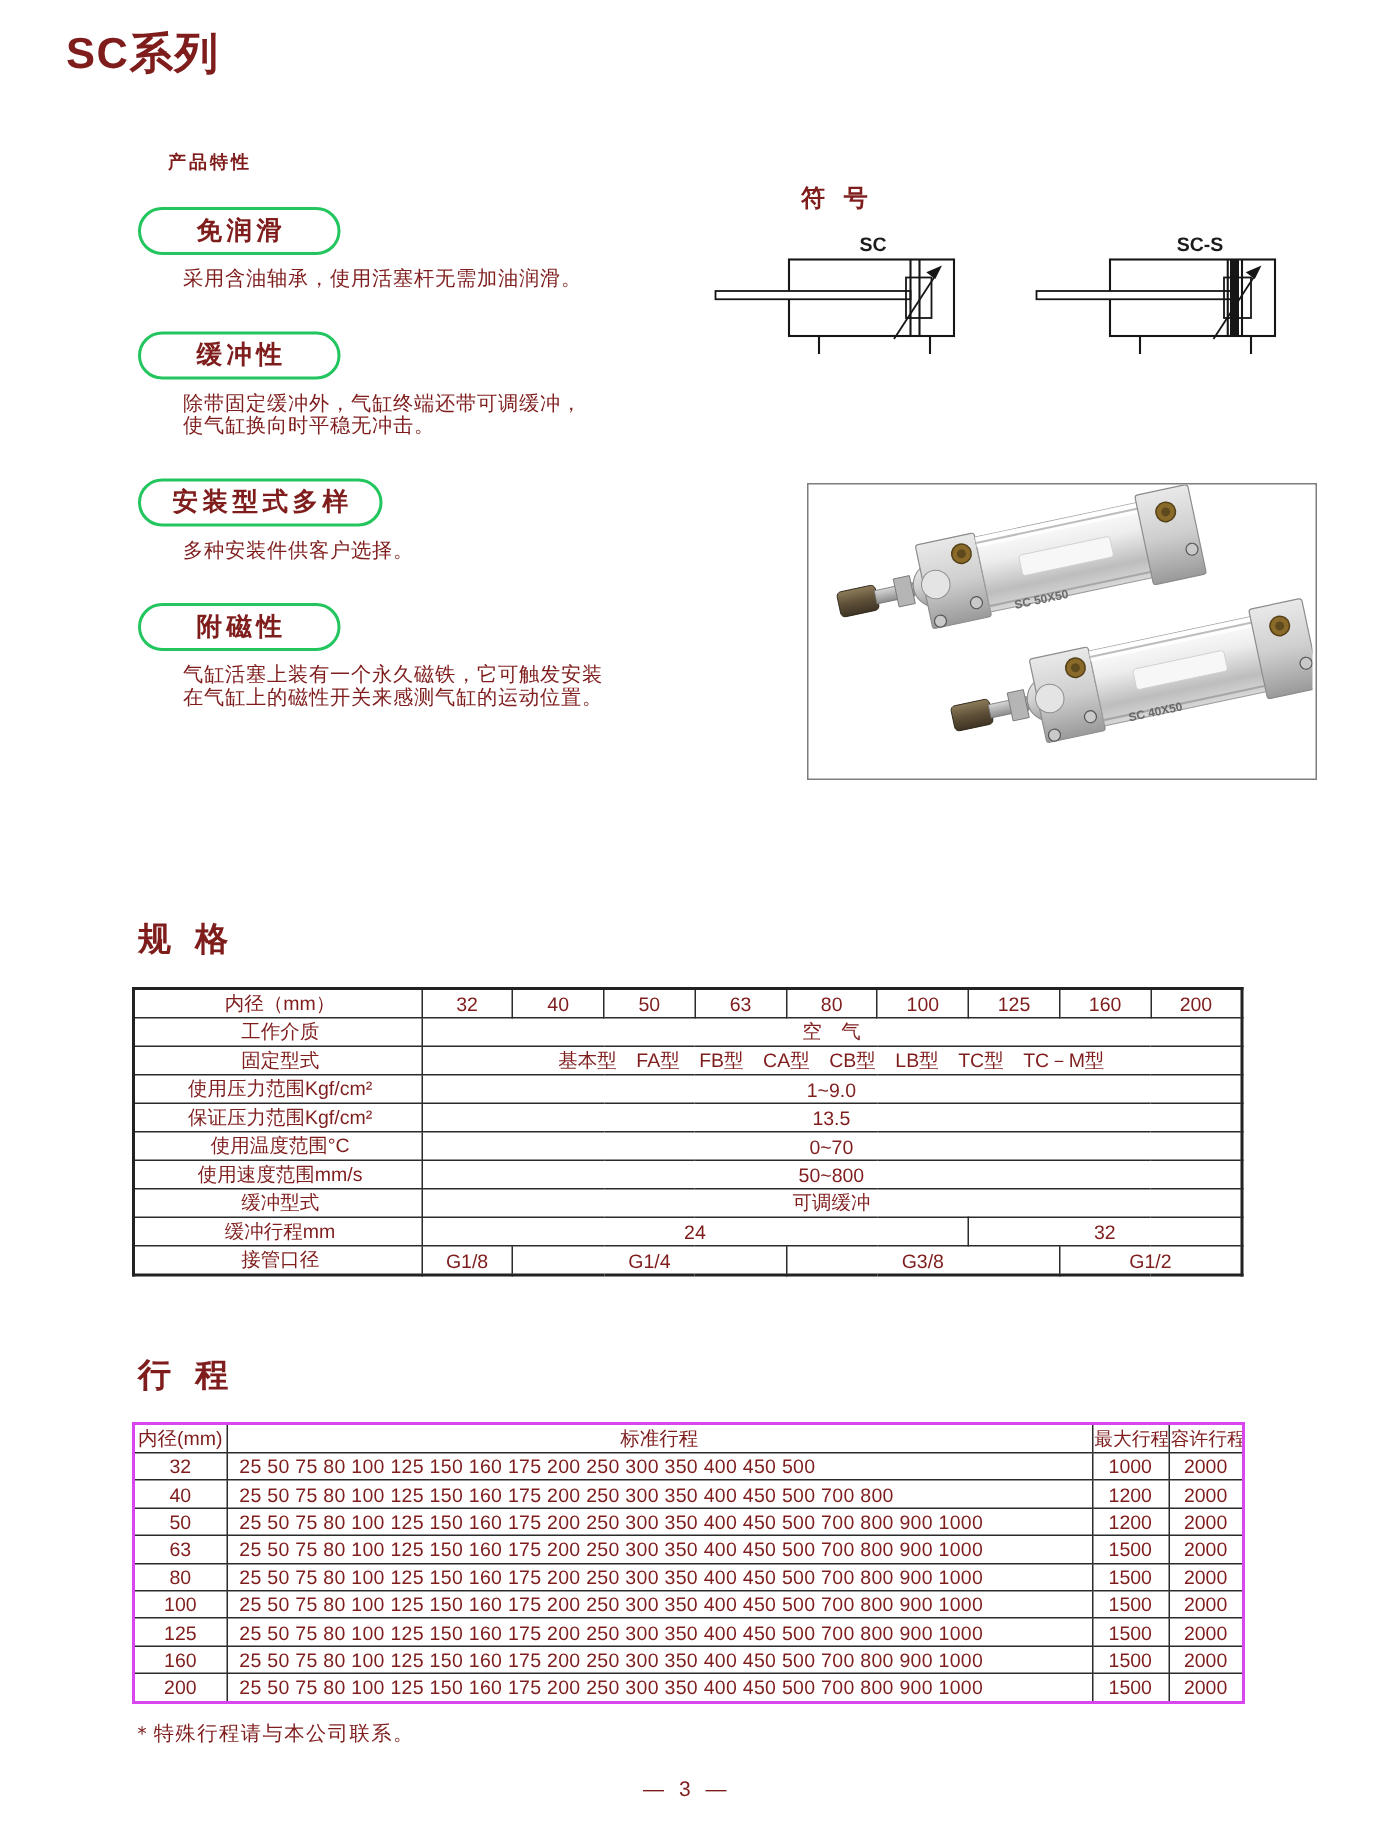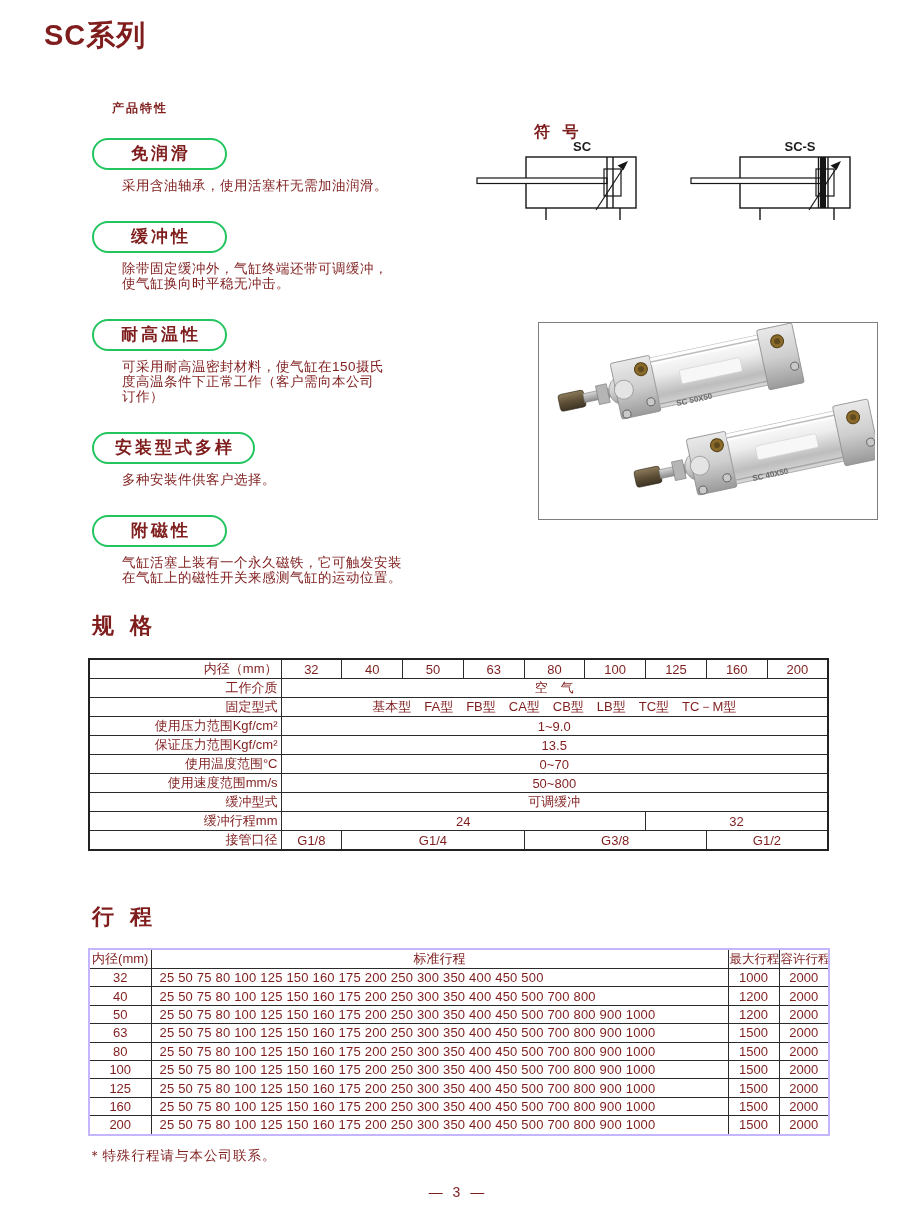--- a/index.html
+++ b/index.html
@@ -9,63 +9,60 @@
   .doc-title{position:absolute;left:44px;top:16px;font-size:29px;font-weight:bold;letter-spacing:1px;}
 
   .features-heading{position:absolute;left:112px;top:100px;font-size:12px;font-weight:bold;letter-spacing:2px;}
   .feature-list{position:absolute;left:92px;top:138px;width:420px;}
   .feature{margin-bottom:28px;}
   .badge{display:inline-block;min-width:92px;text-align:center;border:2px solid #22c55e;border-radius:16px;
          padding:2px 18px 3px 21px;font-size:17px;font-weight:bold;letter-spacing:3px;background:#fff;}
   .feature-desc{margin:8px 0 0 30px;font-size:13.5px;line-height:15px;white-space:pre-line;letter-spacing:0.5px;}
 
   .symbols-heading{position:absolute;left:534px;top:122px;font-size:16px;font-weight:bold;letter-spacing:4px;}
-  .symbol{position:absolute;width:170px;height:82px;}
+  .symbol{position:absolute;width:170px;height:82px;margin-top:16px;}
   .symbol.s1{left:474px;top:140px;}
   .symbol.s2{left:688px;top:140px;}
   .symbol svg{display:block;}
 
   .photo-frame{position:absolute;left:538px;top:322px;width:338px;height:196px;border:1px solid #7d7d7d;background:#fff;}
 
   .section-heading{position:absolute;font-size:22px;font-weight:bold;letter-spacing:5px;}
   .specs-heading{left:92px;top:611px;}
   .stroke-heading{left:92px;top:902px;}
 
   table{border-collapse:collapse;background:#fff;}
   td{border:1px solid #2b2b2b;overflow:hidden;}
 
   .spec-wrap{position:absolute;left:88px;top:658px;}
   table.spec{table-layout:fixed;width:741px;border:2px solid #222;}
   .spec td{font-size:13px;height:14.3px;padding:0 3px;text-align:center;white-space:nowrap;}
-  .spec td.lbl{text-align:right;padding-left:6px;}
+  .spec td.lbl{text-align:center;padding-left:6px;}
 
   .stroke-wrap{position:absolute;left:88px;top:948px;}
-  table.stroke{table-layout:fixed;width:740px;border:2px solid #c4b5fd;}
+  table.stroke{table-layout:fixed;width:740px;border:2px solid #d946ef;}
   .stroke td{font-size:13px;height:17.4px;padding:0 2px;text-align:center;white-space:nowrap;}
   .stroke td.strokes{text-align:left;padding-left:8px;letter-spacing:0.2px;}
   .stroke td.hdr-sm{font-size:12.5px;padding:0 1px;letter-spacing:0;}
 
   .footnote{position:absolute;left:88px;top:1147px;font-size:13.5px;letter-spacing:1px;}
   .page-number{position:absolute;left:0;top:1184px;width:916px;text-align:center;font-size:14px;letter-spacing:3px;}
 </style>
 </head>
 <body>
 
 <div class="page">
 
   <div class="doc-title">SC系列</div>
 
   <div class="features-heading">产品特性</div>
   <div class="feature-list">
       <div class="feature"><div class="badge">免润滑</div><div class="feature-desc">采用含油轴承，使用活塞杆无需加油润滑。</div></div>
       <div class="feature"><div class="badge">缓冲性</div><div class="feature-desc">除带固定缓冲外，气缸终端还带可调缓冲，
 使气缸换向时平稳无冲击。</div></div>
-      <div class="feature"><div class="badge">耐高温性</div><div class="feature-desc">可采用耐高温密封材料，使气缸在150摄氏
-度高温条件下正常工作（客户需向本公司
-订作）</div></div>
       <div class="feature"><div class="badge">安装型式多样</div><div class="feature-desc">多种安装件供客户选择。</div></div>
       <div class="feature"><div class="badge">附磁性</div><div class="feature-desc">气缸活塞上装有一个永久磁铁，它可触发安装
 在气缸上的磁性开关来感测气缸的运动位置。</div></div>
     </div>
 
   <div class="symbols-heading">符 号</div>
 
   <div class="symbol s1">
     <svg width="170" height="82" viewBox="0 0 170 82">
       <text x="108" y="11" text-anchor="middle" font-size="13" font-weight="bold" fill="#1c1c1c">SC</text>

